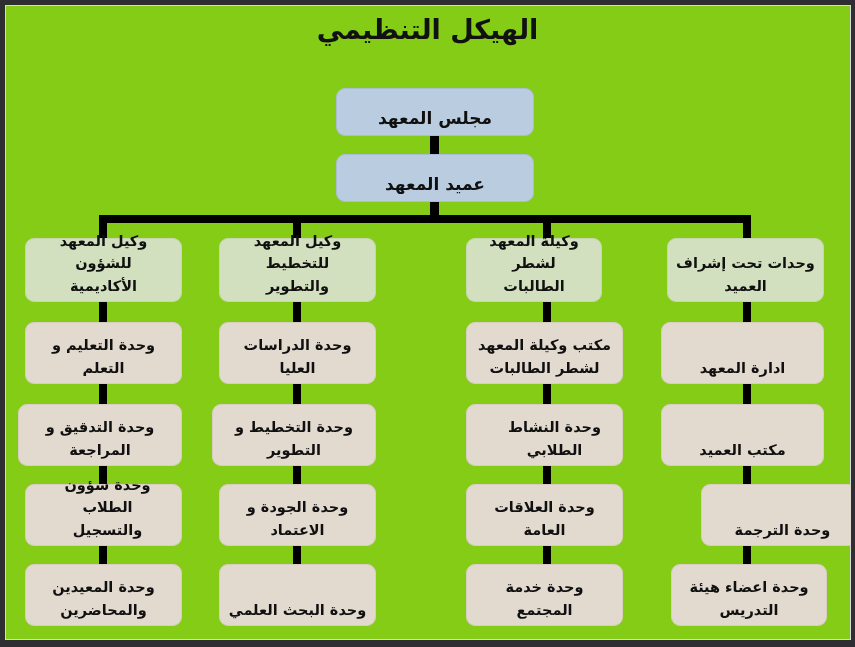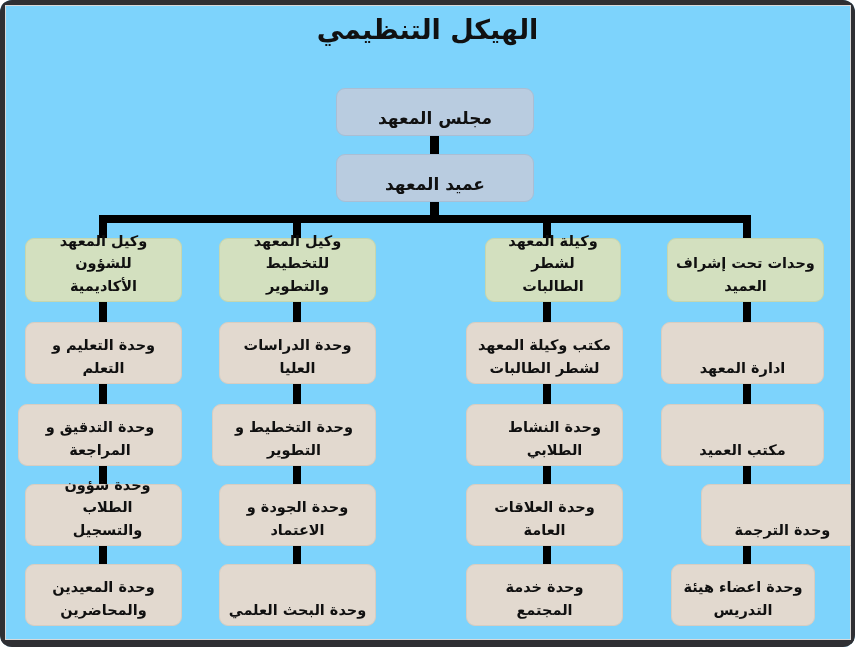--- a/index.html
+++ b/index.html
@@ -5,25 +5,24 @@
 <style>
   html, body {
     margin: 0;
     padding: 0;
     background: #ffffff;
   }
   #page {
     position: relative;
     width: 855px;
     height: 647px;
-    background: #7dd3fc;
+    background: #84cc16;
     overflow: hidden;
     font-family: "DejaVu Sans", "Liberation Sans", sans-serif;
     box-sizing: border-box;
-    border-radius: 12px;
   }
   
   .frame-edge {
     position: absolute;
     background: #2f2f33;
     z-index: 60;
   }
   .frame-top    { left: 0;  top: 0;    width: 855px; height: 5px; }
   .frame-bottom { left: 0;  bottom: 0; width: 855px; height: 7px; }
   .frame-left   { left: 0;  top: 0;    width: 5px;   height: 647px; }
@@ -175,21 +174,21 @@
 
   <div class="node node-unit" style="left:219px; top:484px; width:157px; height:62px;">
     <span class="lbl">وحدة الجودة و الاعتماد</span>
   </div>
   <div class="conn" style="left:293px; top:546px; width:8px; height:18px;"></div>
 
   <div class="node node-unit" style="left:219px; top:564px; width:157px; height:62px;">
     <span class="lbl">وحدة البحث العلمي</span>
   </div>
 
-  <div class="node node-head" style="left:466px; top:238px; width:136px; height:64px;margin-left:19px;">
+  <div class="node node-head" style="left:466px; top:238px; width:136px; height:64px;">
     <span class="lbl">وكيلة المعهد لشطر
 الطالبات</span>
   </div>
   <div class="conn" style="left:543px; top:302px; width:8px; height:20px;"></div>
 
   <div class="node node-unit" style="left:466px; top:322px; width:157px; height:62px;">
     <span class="lbl">مكتب وكيلة المعهد
 لشطر الطالبات</span>
   </div>
   <div class="conn" style="left:543px; top:384px; width:8px; height:20px;"></div>
@@ -222,18 +221,18 @@
   <div class="node node-unit" style="left:661px; top:404px; width:163px; height:62px;">
     <span class="lbl">مكتب العميد</span>
   </div>
   <div class="conn" style="left:743px; top:466px; width:8px; height:18px;"></div>
 
   <div class="node node-unit" style="left:661px; top:484px; width:163px; height:62px;margin-left:40px;">
     <span class="lbl">وحدة الترجمة</span>
   </div>
   <div class="conn" style="left:743px; top:546px; width:8px; height:18px;"></div>
 
-  <div class="node node-unit" style="left:671px; top:564px; width:144px; height:62px;">
+  <div class="node node-unit" style="left:671px; top:564px; width:156px; height:62px;">
     <span class="lbl">وحدة اعضاء هيئة
 التدريس</span>
   </div>
 
 </div>
 
 </body></html>

